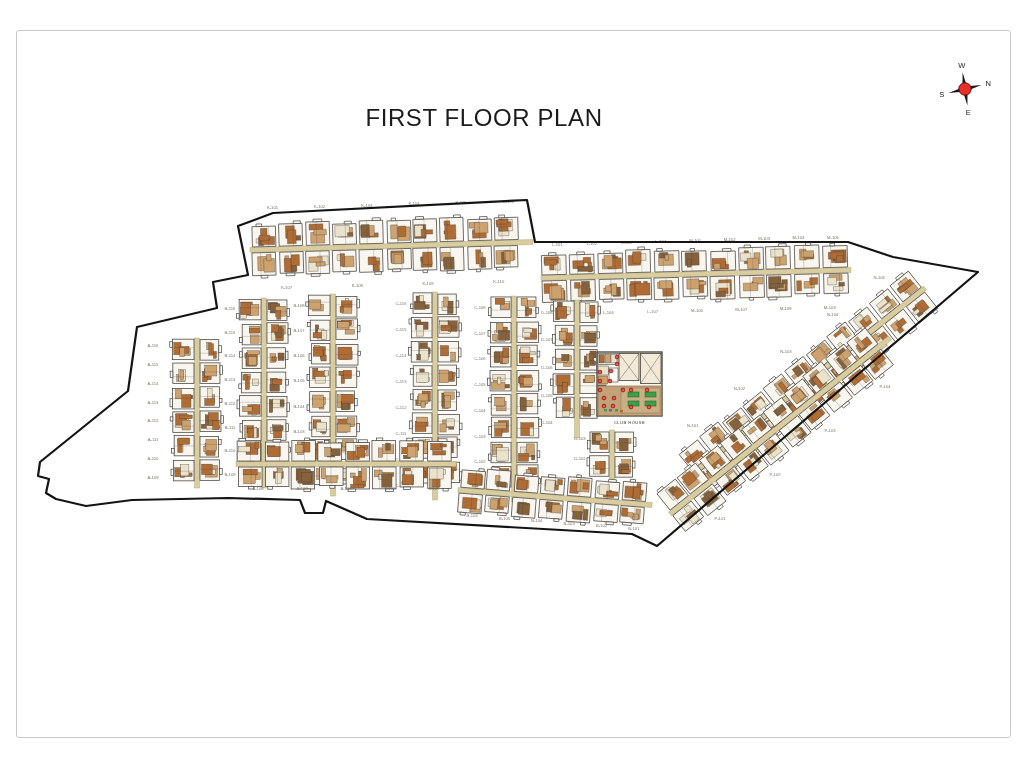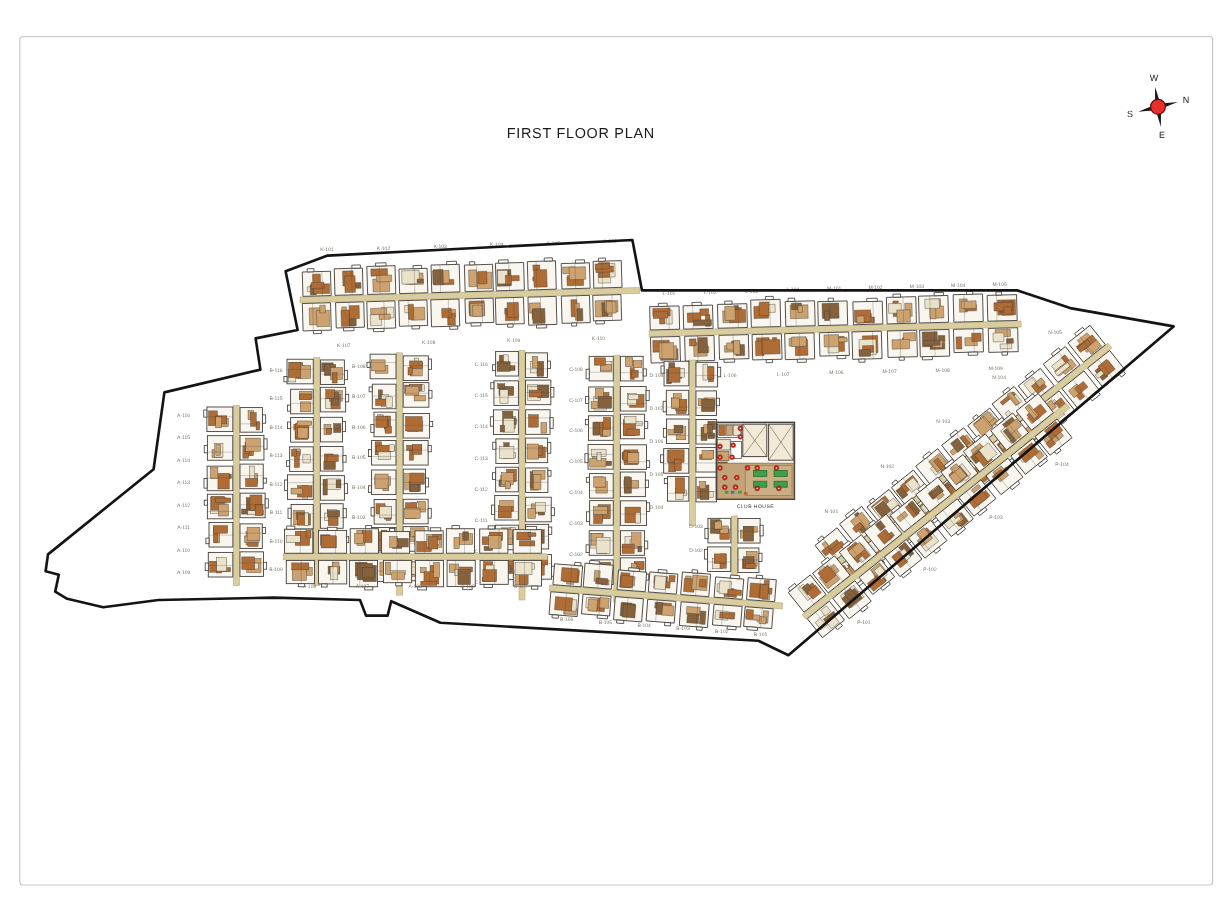--- a/index.html
+++ b/index.html
@@ -1,21 +1,21 @@
 <!DOCTYPE html>
 <html><head>
 <meta charset="utf-8">
 <style>
   html,body{margin:0;padding:0;background:#ffffff;}
   .stage{position:relative;width:1027px;height:768px;background:#ffffff;overflow:hidden;
          font-family:"Liberation Sans",sans-serif;}
   .page-frame{position:absolute;left:16px;top:30px;width:993px;height:706px;
               border:1px solid #c9c9c9;border-radius:3px;pointer-events:none;}
   .plan-title{position:absolute;top:104px;left:484px;transform:translateX(-50%);
-              font-size:12px;letter-spacing:0.6px;color:#1b1b1b;white-space:nowrap;text-align:center;}
+              font-size:24px;letter-spacing:0.6px;color:#1b1b1b;white-space:nowrap;text-align:center;}
   svg{position:absolute;left:0;top:0;font-family:"Liberation Sans",sans-serif;}
   text{user-select:none;}
 </style>
 </head>
 <body>
 
 <div class="stage">
   <div class="page-frame"></div>
   <div class="plan-title">FIRST FLOOR PLAN</div>
   <svg id="plan" width="1027" height="768" viewBox="0 0 1027 768">

